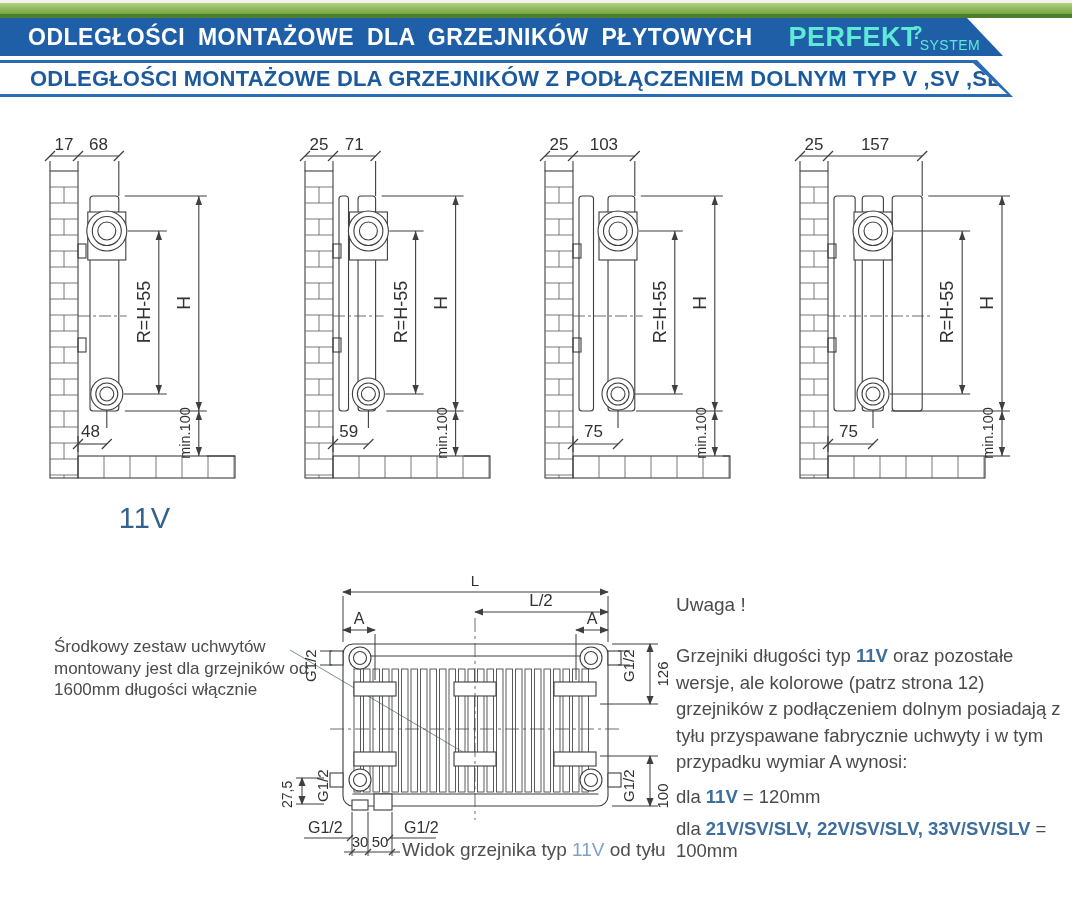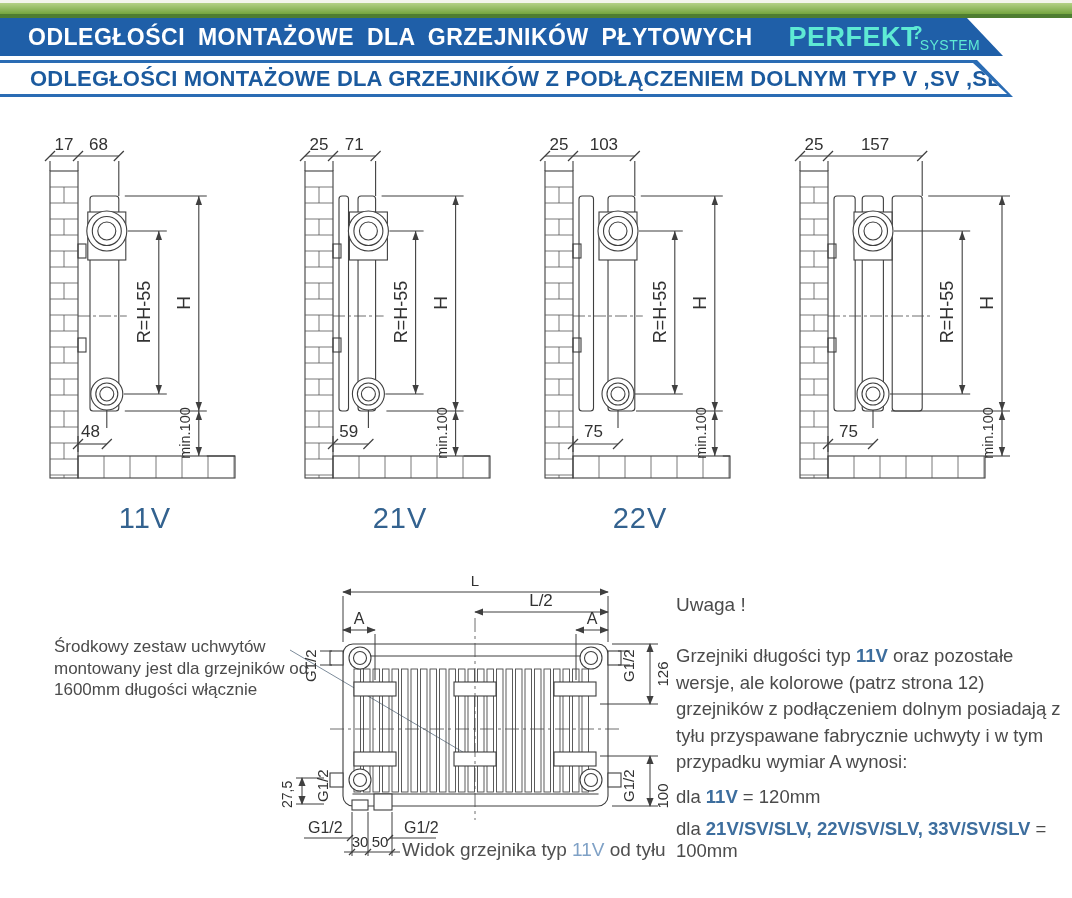--- a/index.html
+++ b/index.html
@@ -406,22 +406,20 @@
         <polygon points="232,330 228.8,321 235.2,321" fill="#3f3f3f"></polygon>
         <text transform="translate(223,307) rotate(-90)" text-anchor="middle" font-size="14.5">min.100</text>
         <line x1="58" y1="318" x2="103" y2="318" stroke="#3f3f3f" stroke-width="1.1" fill="none"></line>
         <line x1="53" y1="323" x2="63" y2="313" stroke="#3f3f3f" stroke-width="1.2" fill="none"></line>
         <line x1="98" y1="323" x2="108" y2="313" stroke="#3f3f3f" stroke-width="1.2" fill="none"></line>
         <line x1="58" y1="310" x2="58" y2="326" stroke="#3f3f3f" stroke-width="1.1" fill="none"></line>
         <text x="78.5" y="311" text-anchor="middle" font-size="17">75</text>
       </svg></div>
 
   <div class="type-label" style="left:20px">11V</div>
-  <div class="type-label" style="left:275px">21V</div>
-  <div class="type-label" style="left:515px">22V</div>
 
   <div class="left-note">Środkowy zestaw uchwytów montowany jest dla grzejników od 1600mm długości włącznie</div>
 
   <svg class="leader-svg" width="1072" height="343" viewBox="0 0 1072 343">
     <line x1="290" y1="95" x2="473" y2="203" stroke="#7d8c9b" stroke-width="1"></line>
   </svg>
 
   <svg class="rv" width="400" height="330" viewBox="0 0 400 330">
     <defs>
       <marker id="ma" viewBox="0 0 10 10" refX="9" refY="5" markerWidth="9" markerHeight="9" orient="auto-start-reverse">

